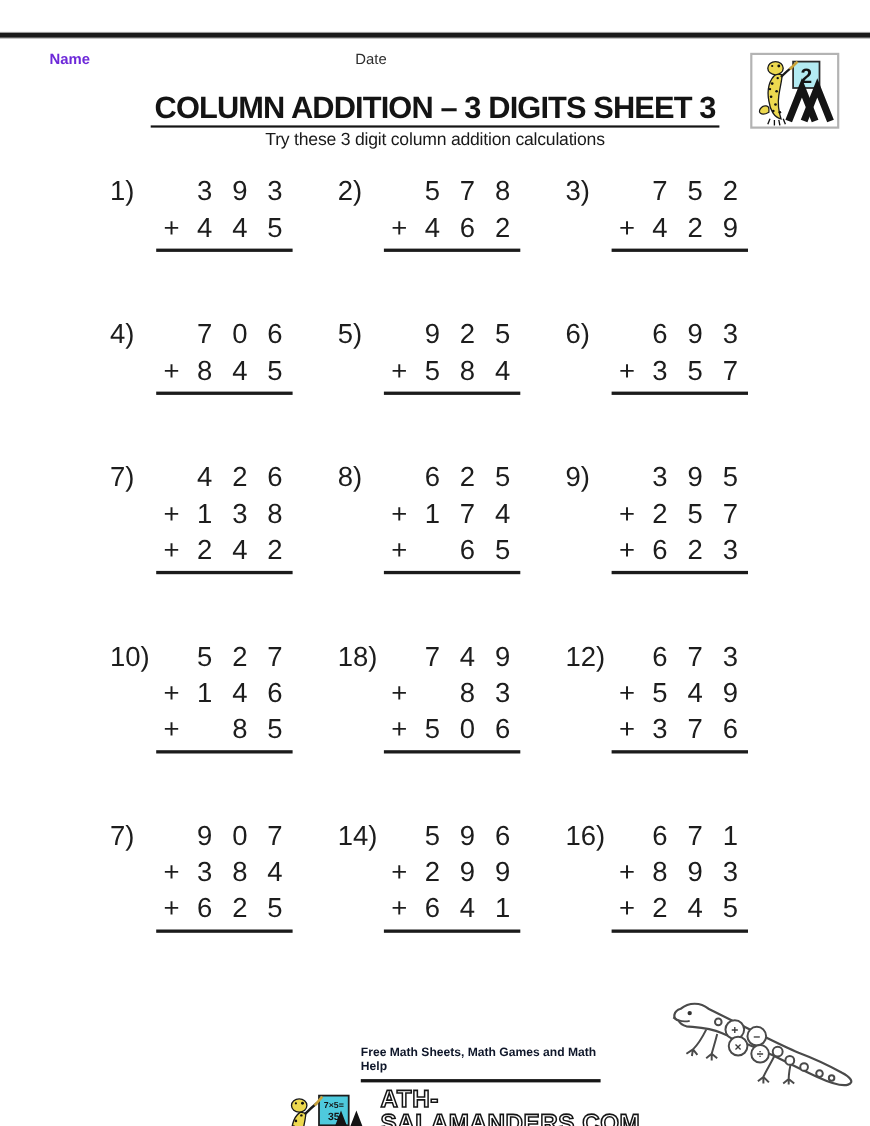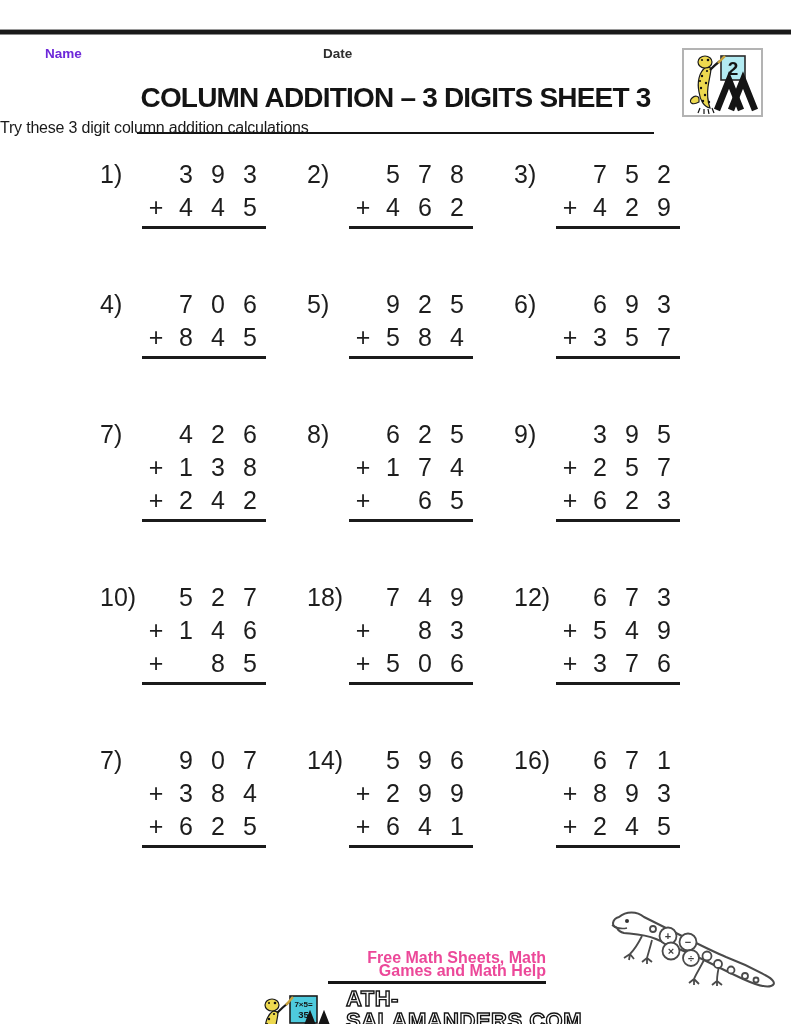--- a/index.html
+++ b/index.html
@@ -3,44 +3,44 @@
 <meta charset="utf-8">
 <style>
   html,body{margin:0;padding:0;background:#ffffff;}
   .page{position:relative;width:791px;height:1024px;background:#fff;overflow:hidden;
         font-family:"Liberation Sans","DejaVu Sans",sans-serif;color:#1c1c1c;}
 
   .topline{position:absolute;left:0;top:30px;width:791px;height:4px;background:#1a1a1a;
            box-shadow:0 -1px 0 #9a9a9a,0 1px 0 #8a8a8a;}
 
   .name-label{position:absolute;left:45px;top:46px;font-size:13.5px;font-weight:700;color:#6d28d9;}
-  .date-label{position:absolute;left:323px;top:46px;font-size:13.5px;font-weight:700;color:#2e2e2e;}
+  .date-label{position:absolute;left:323px;top:46px;font-size:13.5px;font-weight:400;color:#2e2e2e;}
 
   .logo-box{position:absolute;left:682px;top:48px;width:81px;height:69px;border:2px solid #b3b3b3;
             background:#fff;box-sizing:border-box;}
 
   .title-wrap{position:absolute;left:0;top:82px;width:791px;text-align:center;}
   .title-text{display:inline-block;font-size:28px;font-weight:700;letter-spacing:-0.8px;
-              color:#141414;border-bottom:2.5px solid #141414;padding:0 3px 18px 3px;}
-  .subtitle{position:absolute;left:0;top:119px;width:791px;font-size:16px;
+              color:#141414;border-bottom:2.5px solid #141414;padding:0 3px 0 3px;}
+  .subtitle{position:absolute;left:0;top:119px;width:791px;text-align:center;font-size:16px;
             letter-spacing:-0.2px;color:#191919;}
 
   .problems{position:absolute;left:100px;top:158px;display:grid;
             grid-template-columns:repeat(3,166px);column-gap:41px;row-gap:59px;}
   .problem{display:flex;align-items:flex-start;}
   .p-label{width:42px;font-size:25px;line-height:33px;color:#1d1d1d;flex:none;}
   .p-stack{border-bottom:3px solid #1b1b1b;padding-bottom:2px;}
   .p-row{display:flex;height:33px;}
   .p-cell{display:inline-block;text-align:center;font-size:25px;line-height:33px;color:#1d1d1d;}
   .p-plus{width:28px;}
   .p-digit{width:32px;}
 
   .footer-logo{position:absolute;left:250px;top:984px;}
   .f-text{position:absolute;left:328px;top:951px;width:218px;}
-  .tagline{font-size:16px;font-weight:700;text-align:right;color:#ec4899;line-height:13px;}
+  .tagline{font-size:11px;font-weight:700;text-align:left;color:#0f172a;line-height:13px;}
   .f-line{height:2.5px;background:#161616;margin-top:4px;}
   .site{margin-top:4px;padding-left:18px;font-size:22px;font-weight:700;line-height:1;
         color:#ffffff;-webkit-text-stroke:1.4px #141414;text-stroke:1.4px #141414;
         letter-spacing:0.5px;}
   .gecko{position:absolute;left:604px;top:892px;}
 </style>
 </head>
 <body>
 
 <div class="page">

